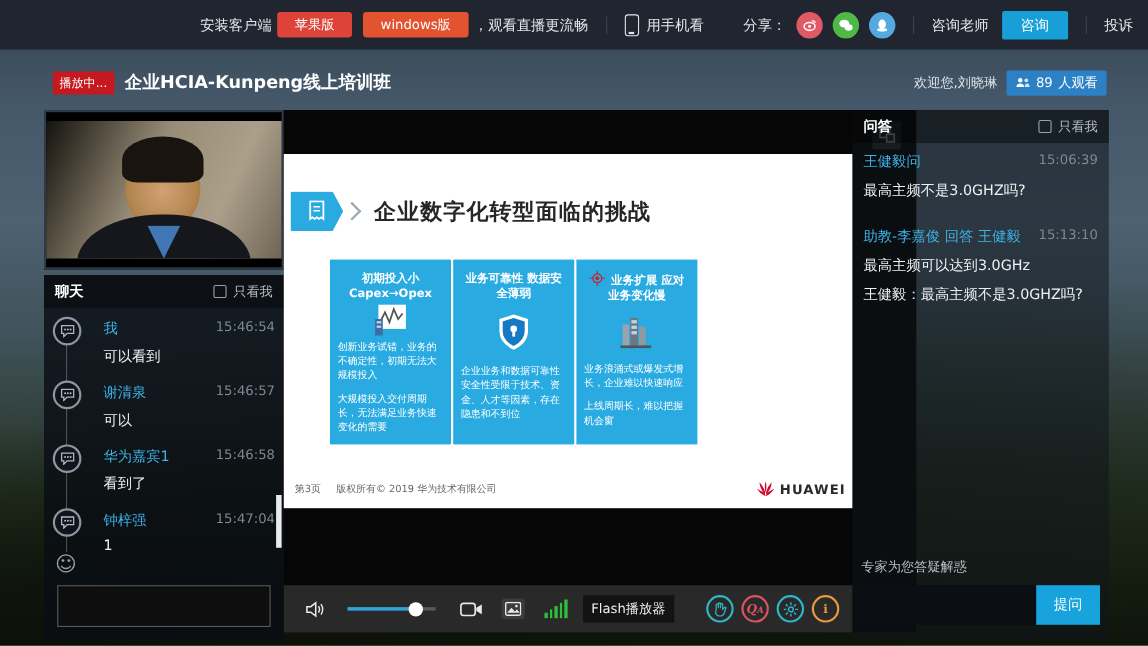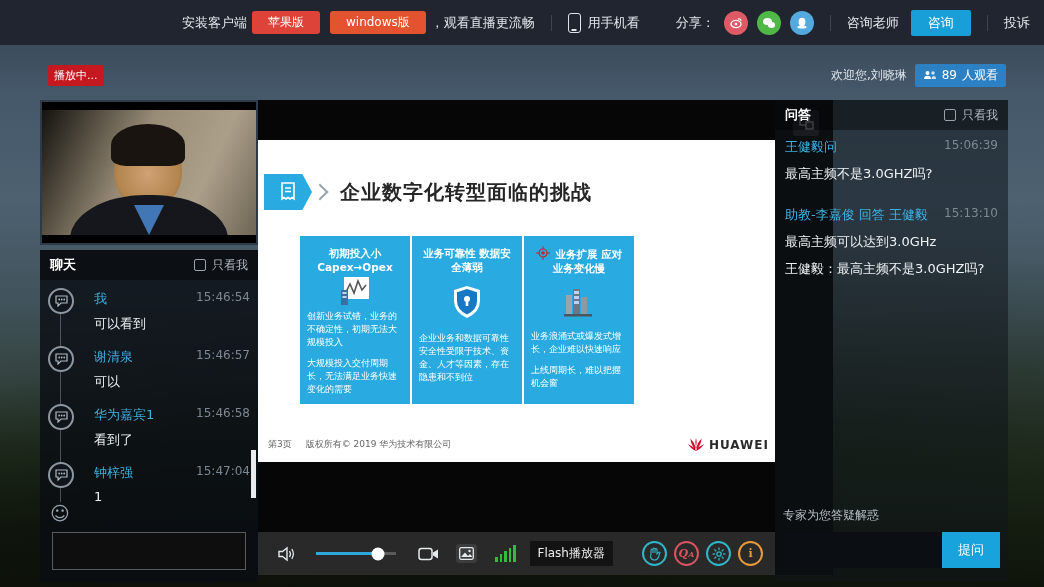--- a/index.html
+++ b/index.html
@@ -154,20 +154,21 @@
   <div class="grp">
     <span>咨询老师</span>
     <button class="btn-cyan">咨询</button>
   </div>
   <div class="vdiv"></div>
   <span>投诉</span>
 </div>
 
 <div class="abs titlebar">
   <span class="badge-live">播放中...</span>
+  <span class="live-title">企业HCIA-Kunpeng线上培训班</span>
   <div class="tb-right">
     <span class="welcome">欢迎您,刘晓琳</span>
     <span class="viewers">
       <svg width="14" height="11" viewBox="0 0 14 11">
           <circle cx="4.5" cy="3" r="2" fill="#fff"></circle>
           <path d="M1 9 Q1 5.8 4.5 5.8 Q8 5.8 8 9 Z" fill="#fff"></path>
           <circle cx="10" cy="3" r="1.7" fill="#cfe4f5"></circle>
           <path d="M8.5 9 Q8.8 6 11 6 Q13 6.2 13 9 Z" fill="#cfe4f5"></path>
         </svg>
       <span>89</span>

